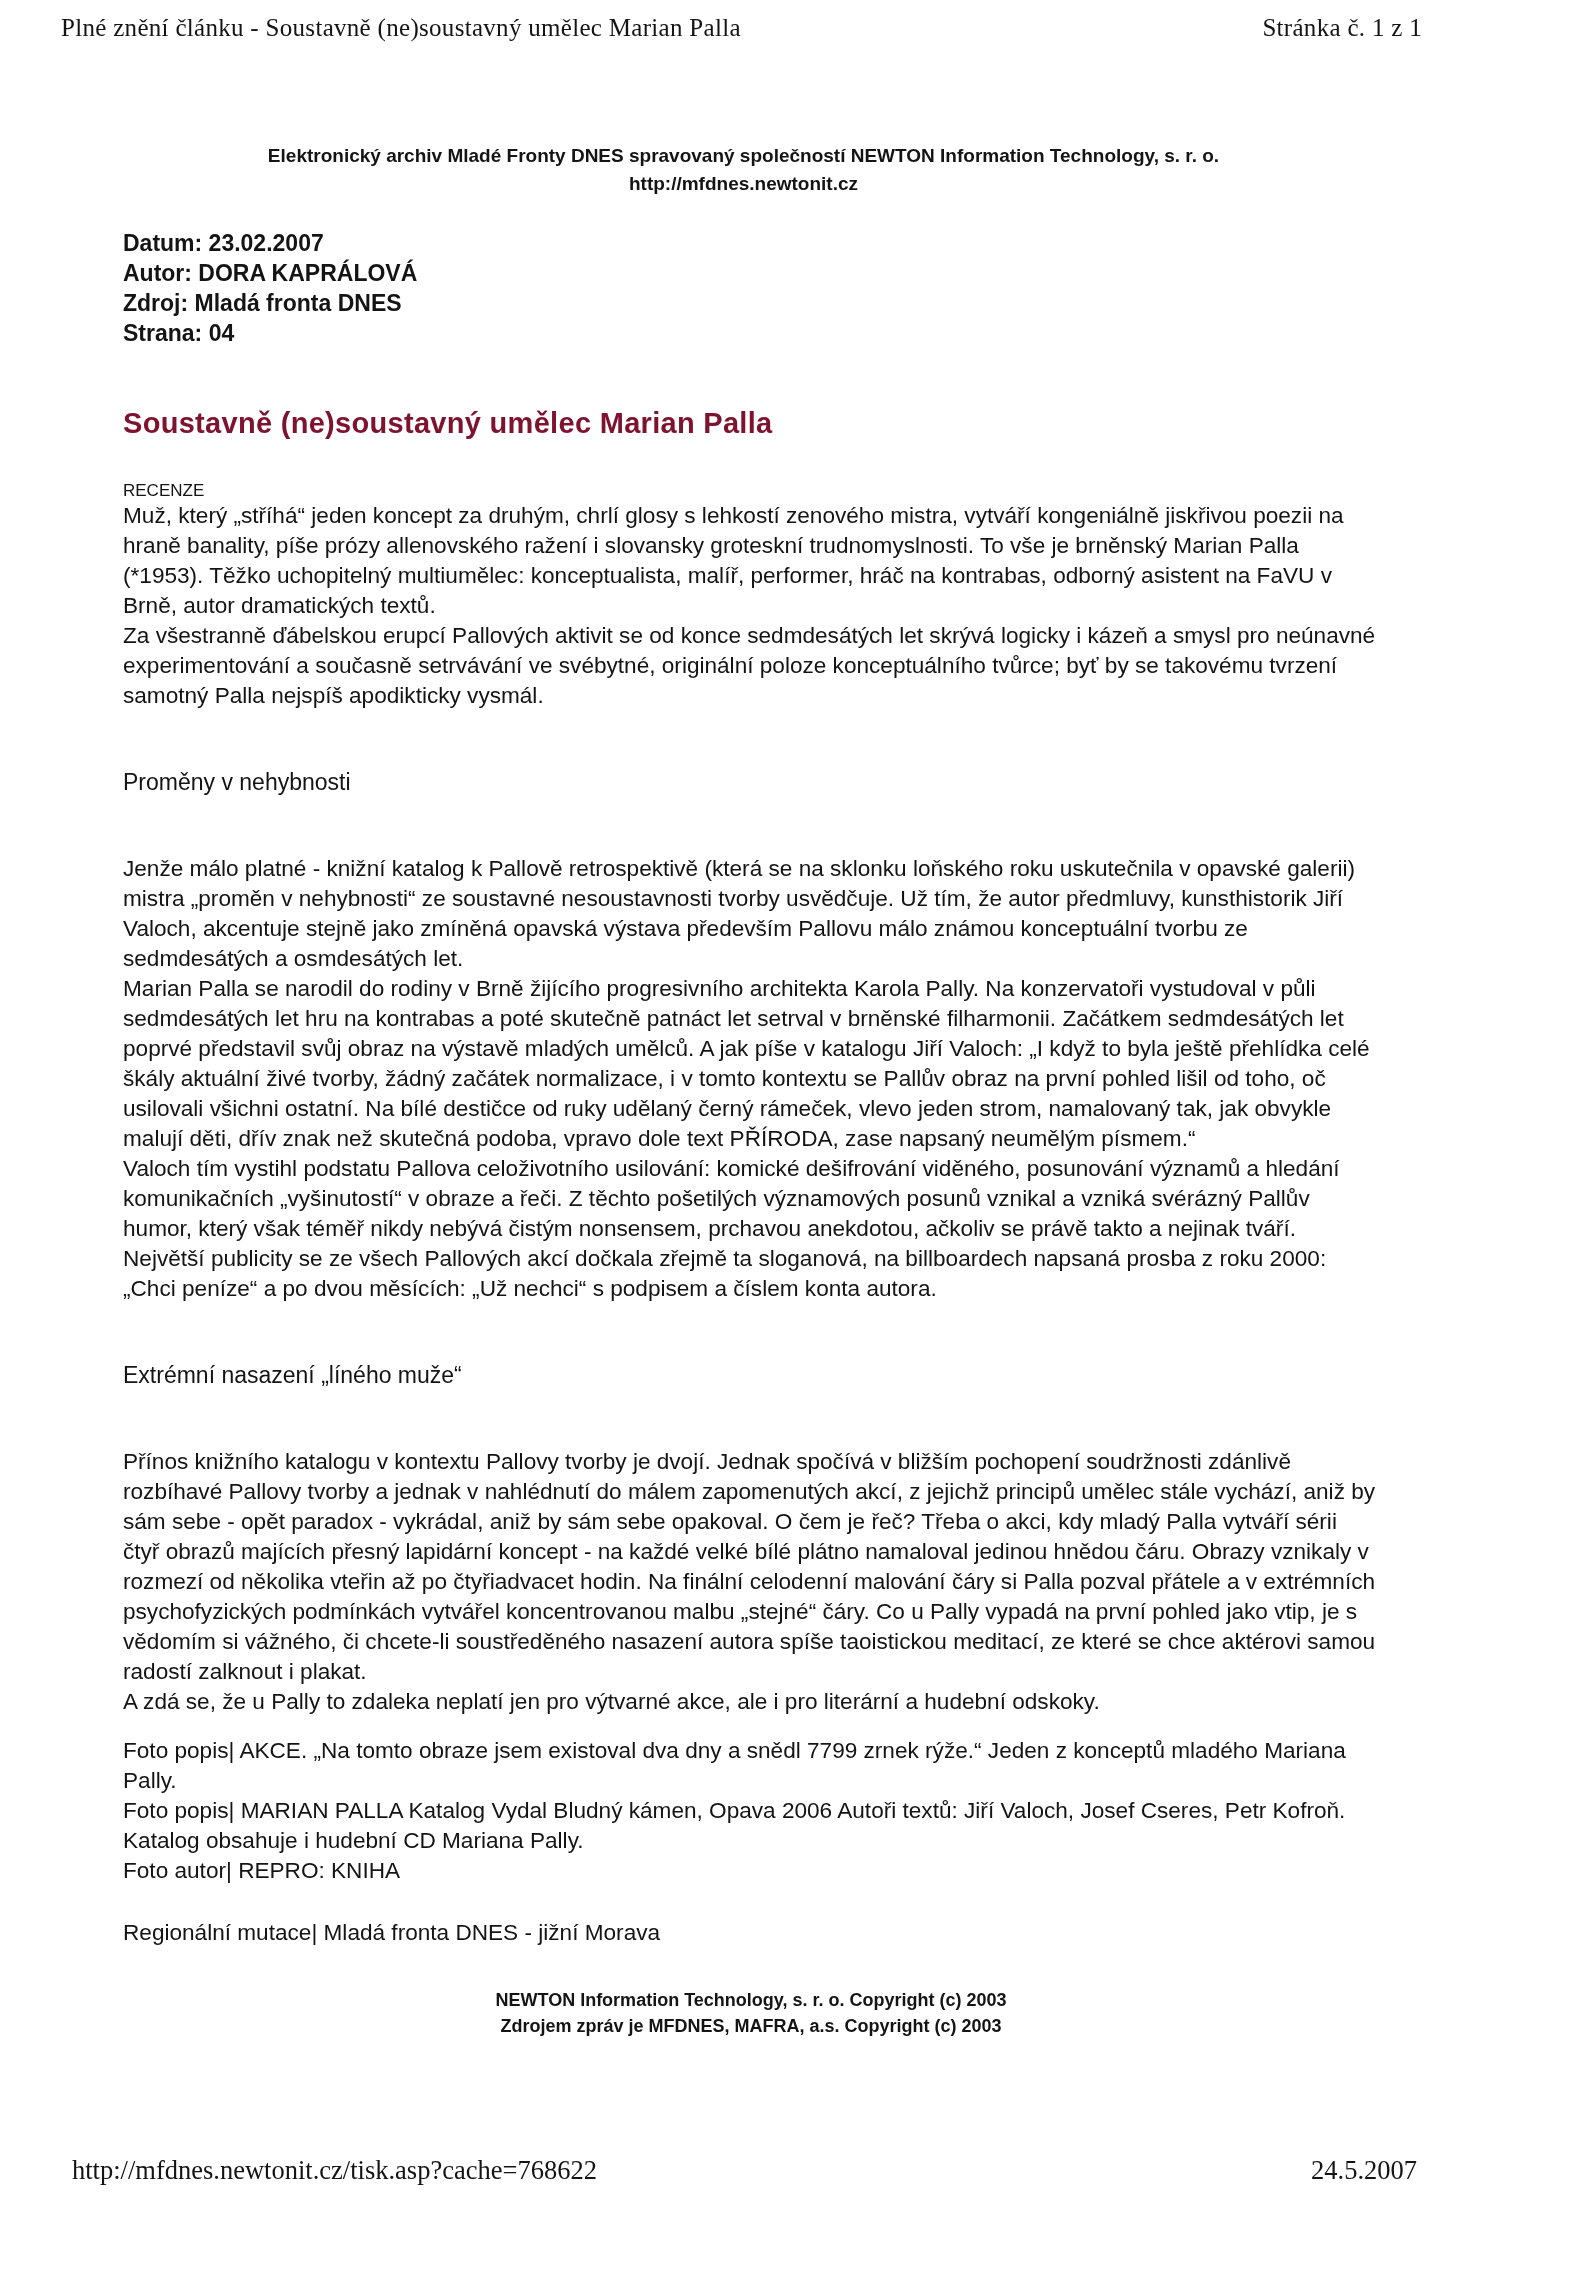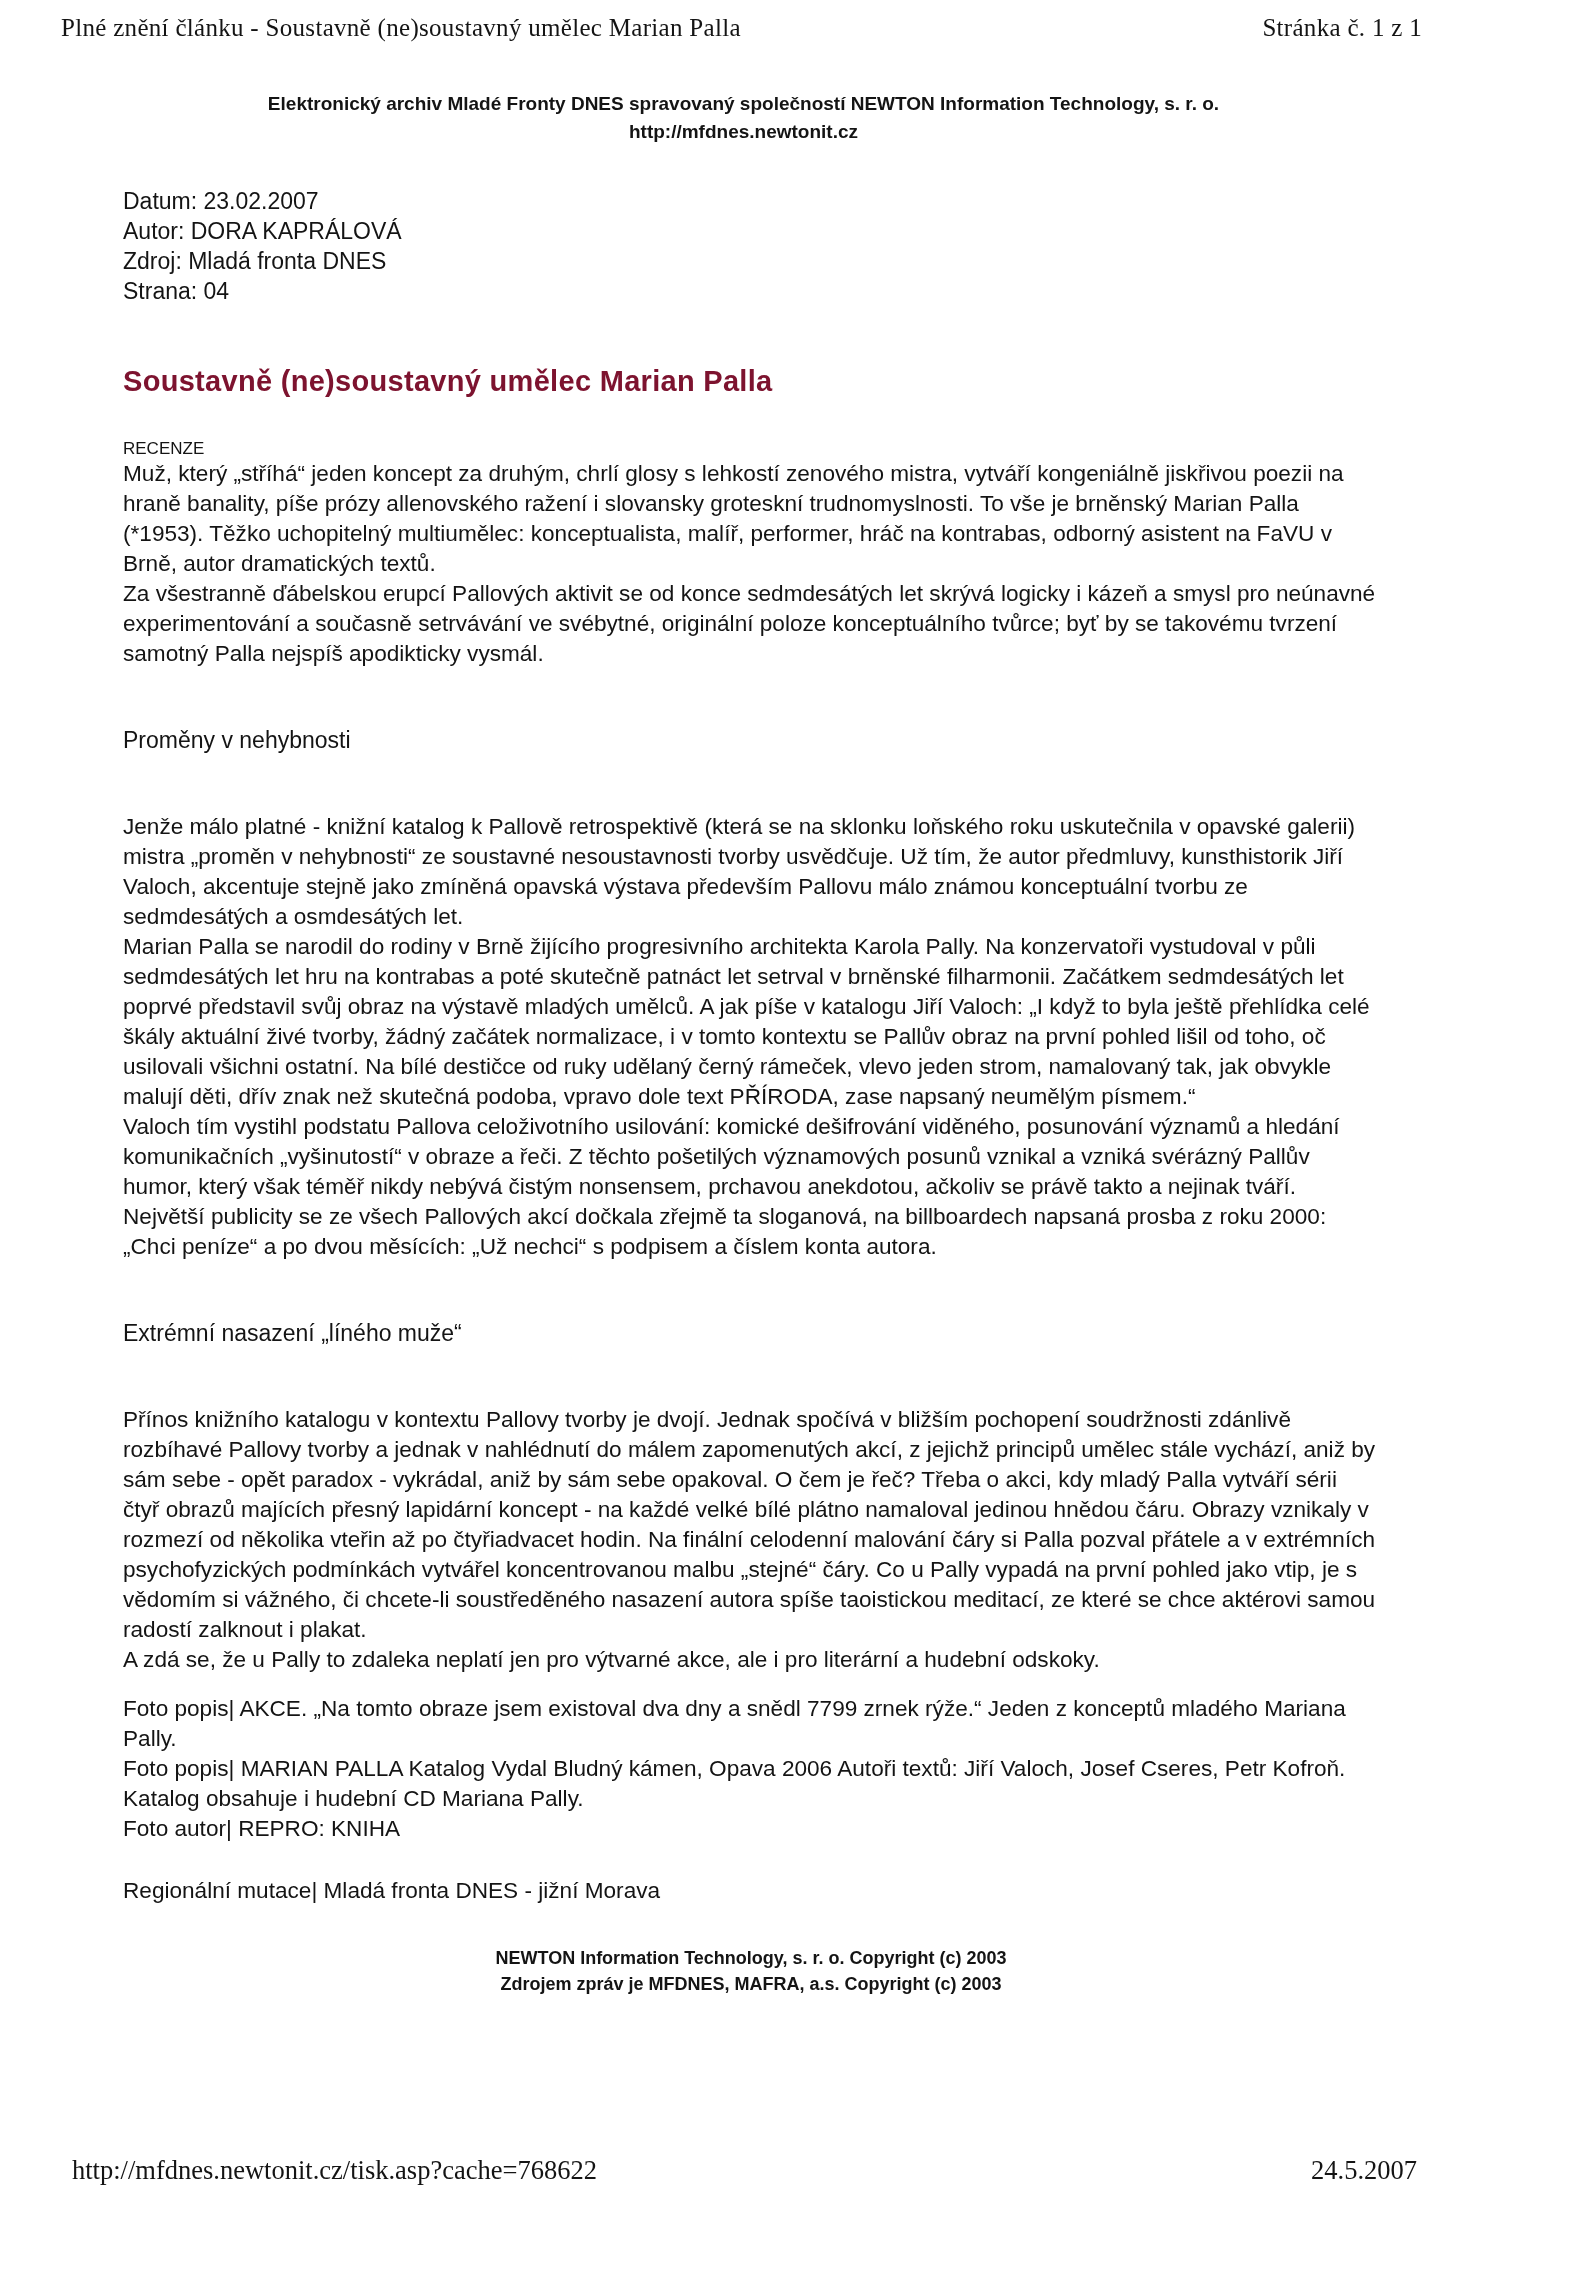--- a/index.html
+++ b/index.html
@@ -21,34 +21,35 @@
     display: flex;
     justify-content: space-between;
     align-items: baseline;
     padding: 14px 65px 0 61px;
     font-family: "Liberation Serif", "DejaVu Serif", serif;
     font-size: 25px;
     letter-spacing: 0.3px;
   }
   
   .archive-notice {
-    margin-top: 48px;
+    margin-top: 100px;
     text-align: center;
     font-size: 19px;
     font-weight: 600;
     line-height: 28px;
   }
   
   .content {
     margin: 0 108px 0 123px; 
   }
   .metadata {
-    margin-top: 40px;
+    margin-top: 30px;
     font-size: 23px;
     line-height: 30px;
+    font-weight: bold;
   }
   .article-title {
     margin-top: 59px;
     font-size: 29px;
     font-weight: 700;
     letter-spacing: 0.3px;
   }
   .rubric {
     margin-top: 41px;
     font-size: 17px;

